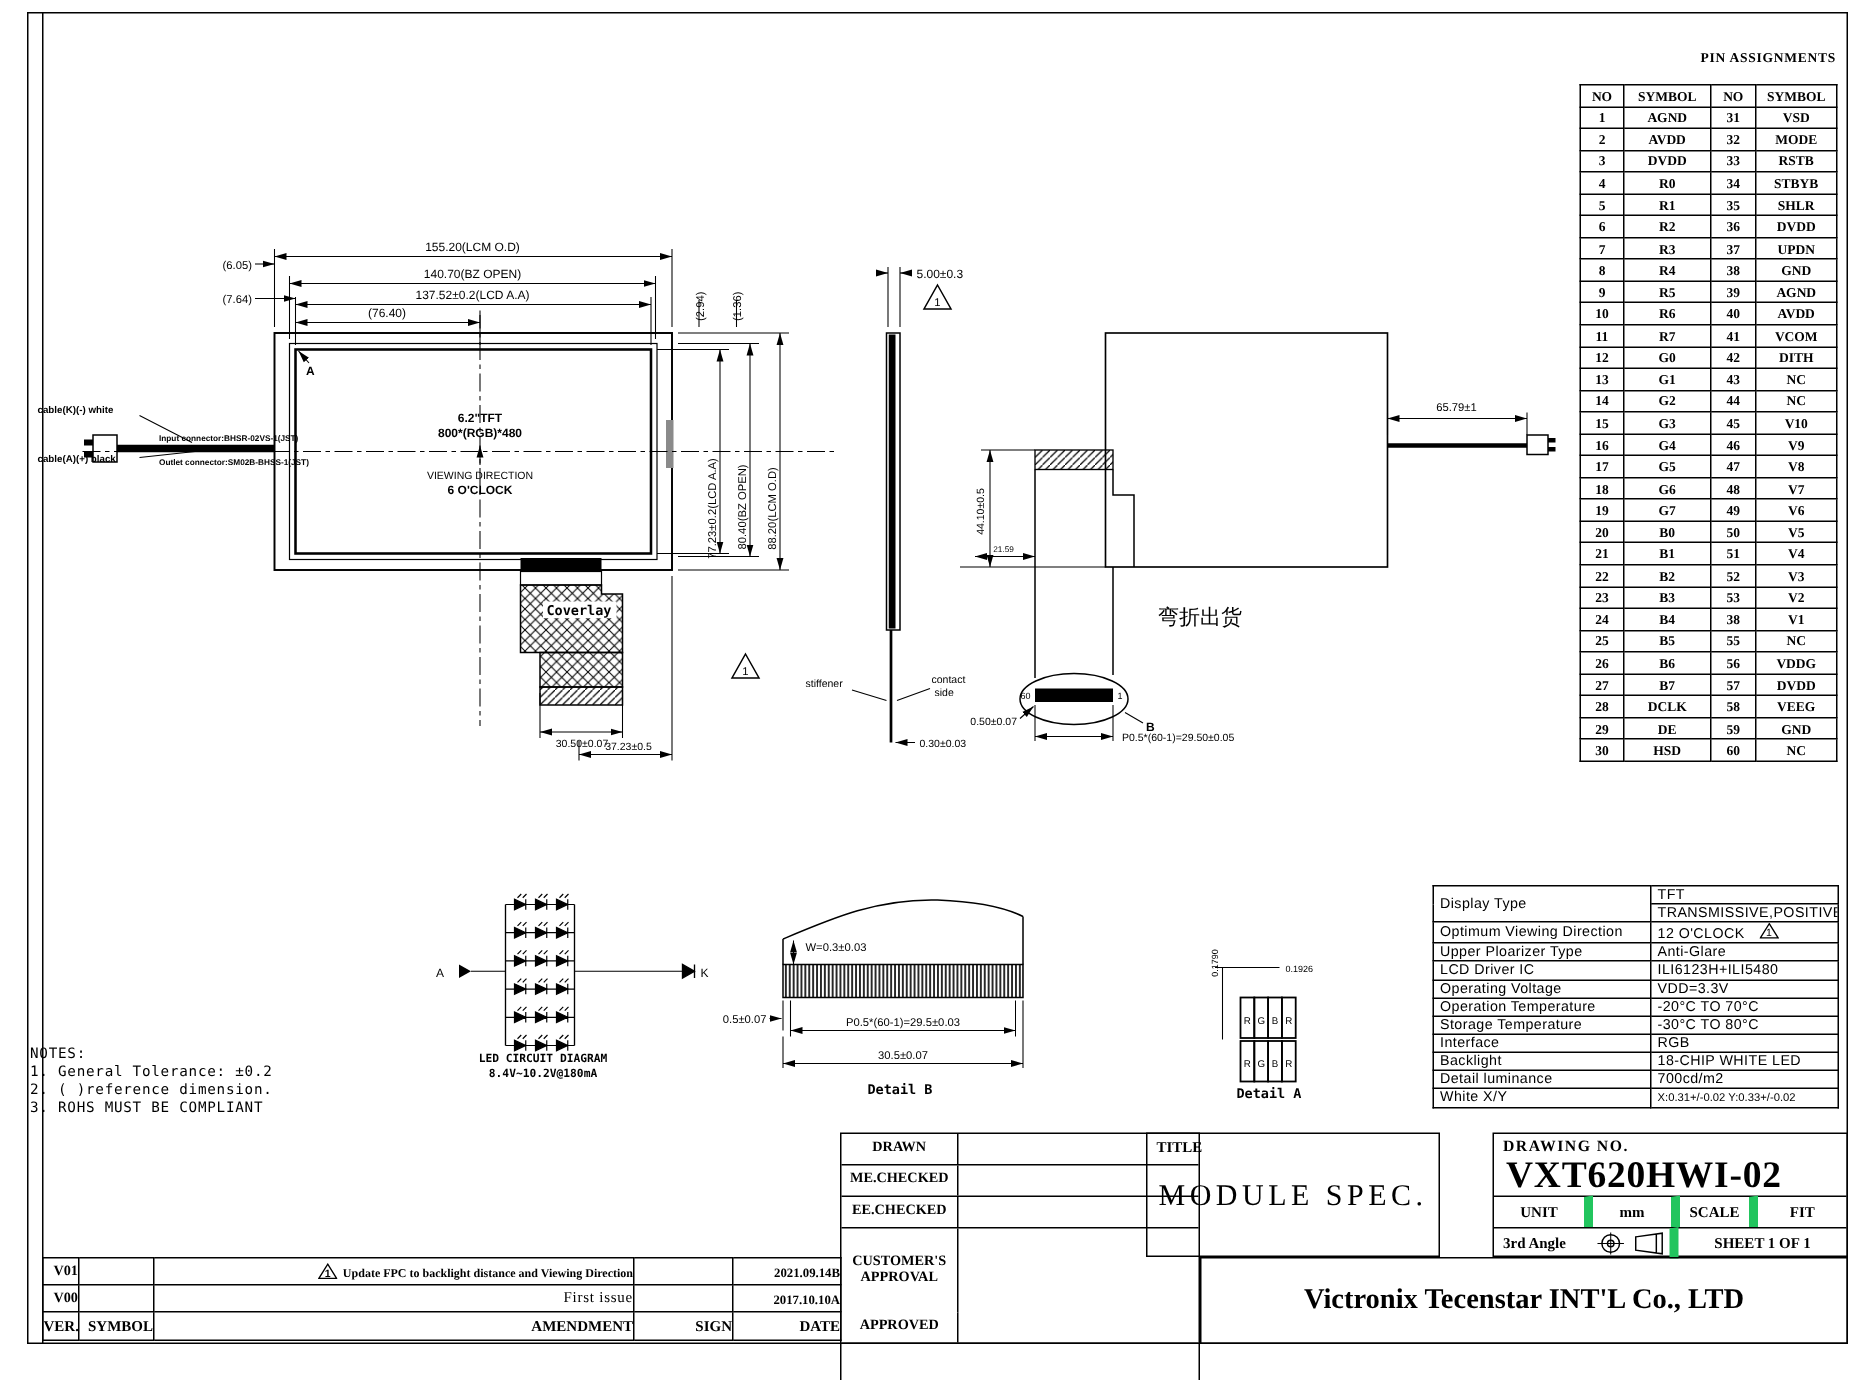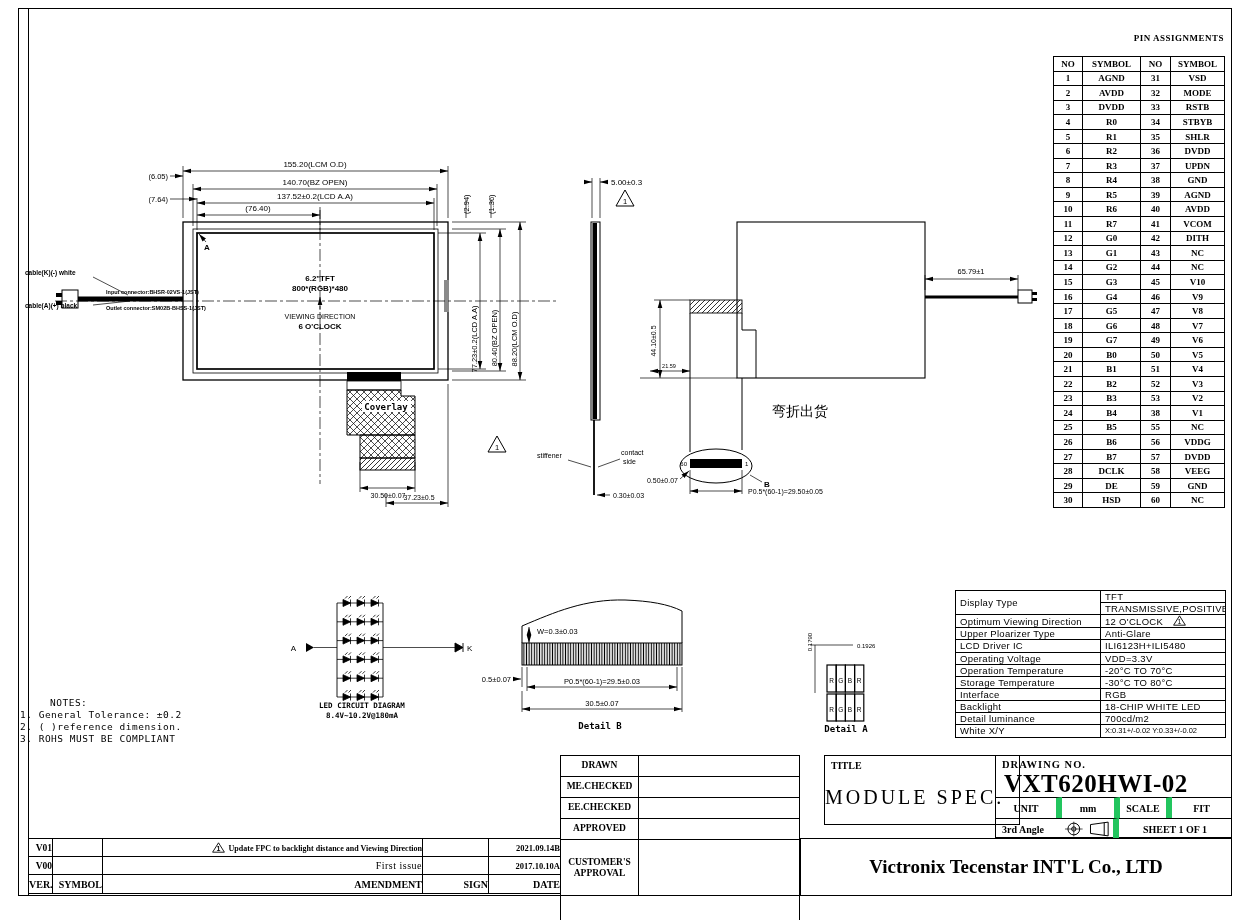--- a/index.html
+++ b/index.html
@@ -14,42 +14,42 @@
   .pin-title{position:absolute;left:1053px;top:33px;width:171px;text-align:right;font:bold 9px "Liberation Serif",serif;letter-spacing:.5px}
   .pin-table{position:absolute;left:1053px;top:56px;width:171px;table-layout:fixed}
   .pin-table th,.pin-table td{border:1px solid #000;font:bold 9px "Liberation Serif",serif;text-align:center;height:14.55px;overflow:hidden;white-space:nowrap}
   
   .spec-table{position:absolute;left:955px;top:590px;width:270px;table-layout:fixed}
   .spec-table td{border:1px solid #000;font:9.5px "Liberation Sans",sans-serif;letter-spacing:.3px;height:12.15px;padding-left:4px;white-space:nowrap;overflow:hidden;vertical-align:middle}
   .spec-table tr:last-child td.spec-value{font-size:7.5px;font-weight:normal;letter-spacing:0}
   .spec-value svg{vertical-align:-1px;margin-left:10px}
   
   .notes{position:absolute;left:20px;top:697px;font:9.5px "DejaVu Sans Mono",monospace;letter-spacing:.5px}
-  .notes .nt{margin-left:30px;margin-bottom:1px}
+  .notes .nt{margin-left:0;margin-bottom:1px}
   .notes .ni{margin-bottom:1px}
   
   .rev-table{position:absolute;left:28px;top:838px;width:532px;table-layout:fixed}
   .rev-table td{border:1px solid #000;text-align:right;white-space:nowrap;overflow:hidden}
   .rev-table tr:nth-child(1) td,.rev-table tr:nth-child(2) td{height:18px}
   .rev-table tr:nth-child(3) td{height:19px;font:bold 10px "Liberation Serif",serif}
   .rv{font:bold 9.5px "Liberation Serif",serif}
   .ramend1{font:bold 8px "Liberation Serif",serif}
   .ramend1 svg{vertical-align:-2px;margin-right:4px}
   .ramend0{font:10px "Liberation Serif",serif;letter-spacing:.5px}
   .rdate{font:bold 8.5px "Liberation Serif",serif}
   
   .appr{position:absolute;left:560px;top:755px;width:240px;height:177px;border:1px solid #000}
   .appr-row{display:flex;border-bottom:1px solid #000;height:21px}
   .appr-row.tall{height:56px;border-bottom:none}
   .appr-label{width:78px;border-right:1px solid #000;display:flex;align-items:center;justify-content:center;font:bold 9.5px "Liberation Serif",serif;text-align:center;line-height:1.2}
   .appr-val{flex:1}
   
-  .title-area{position:absolute;left:824px;top:755px;width:196px;height:70px;border:1px solid #000}
+  .title-area{position:absolute;left:764px;top:755px;width:196px;height:83px;border:1px solid #000}
   .title-label{position:absolute;left:6px;top:4px;font:bold 10px "Liberation Serif",serif}
-  .title-main{position:absolute;left:0;top:30px;width:100%;text-align:left;font:20px "Liberation Serif",serif;letter-spacing:3px;white-space:nowrap}
+  .title-main{position:absolute;left:0;top:30px;width:100%;text-align:center;font:20px "Liberation Serif",serif;letter-spacing:3px;white-space:nowrap}
   
   .dno-area{position:absolute;left:995px;top:755px;width:237px;height:83px;border:1px solid #000}
   .dno-label{position:absolute;left:6px;top:3px;font:bold 10.5px "Liberation Serif",serif;letter-spacing:1px}
   .dno-num{position:absolute;left:8px;top:14px;font:bold 25px "Liberation Serif",serif;letter-spacing:.5px;white-space:nowrap}
   .dno-row1{position:absolute;left:0;top:41px;width:100%;height:21px;display:flex}
   .dno-row2{position:absolute;left:0;top:62px;width:100%;height:21px;display:flex}
   .dno-cell{border-top:1px solid #000;border-right:6px solid #22c55e;display:flex;align-items:center;justify-content:center;font:bold 10px "Liberation Serif",serif;white-space:nowrap}
   .dno-cell:last-child{border-right:none}
   .dno-angle{justify-content:flex-start;padding-left:6px;font-weight:bold;gap:20px}
   
@@ -605,26 +605,26 @@
     <div class="appr-val"></div>
   </div>
   <div class="appr-row">
     <div class="appr-label">ME.CHECKED</div>
     <div class="appr-val"></div>
   </div>
   <div class="appr-row">
     <div class="appr-label">EE.CHECKED</div>
     <div class="appr-val"></div>
   </div>
+  <div class="appr-row tall">
+    <div class="appr-label">CUSTOMER'S APPROVAL</div>
+    <div class="appr-val"></div>
+  </div>
   <div class="appr-row">
     <div class="appr-label">APPROVED</div>
-    <div class="appr-val"></div>
-  </div>
-  <div class="appr-row tall">
-    <div class="appr-label">CUSTOMER'S APPROVAL</div>
     <div class="appr-val"></div>
   </div>
 </div>
 
 <div class="title-area">
   <div class="title-label">TITLE</div>
   <div class="title-main">MODULE SPEC.</div>
 </div>
 
 <div class="dno-area">

